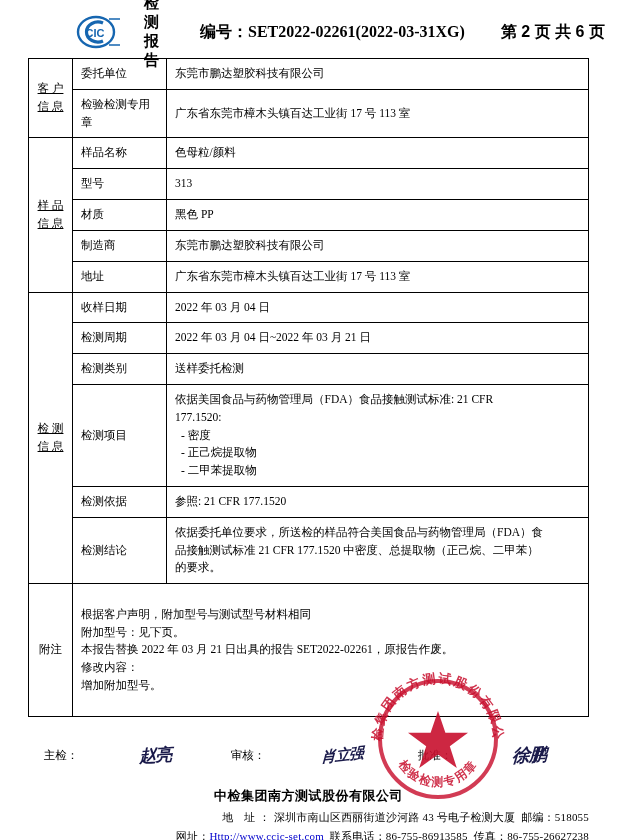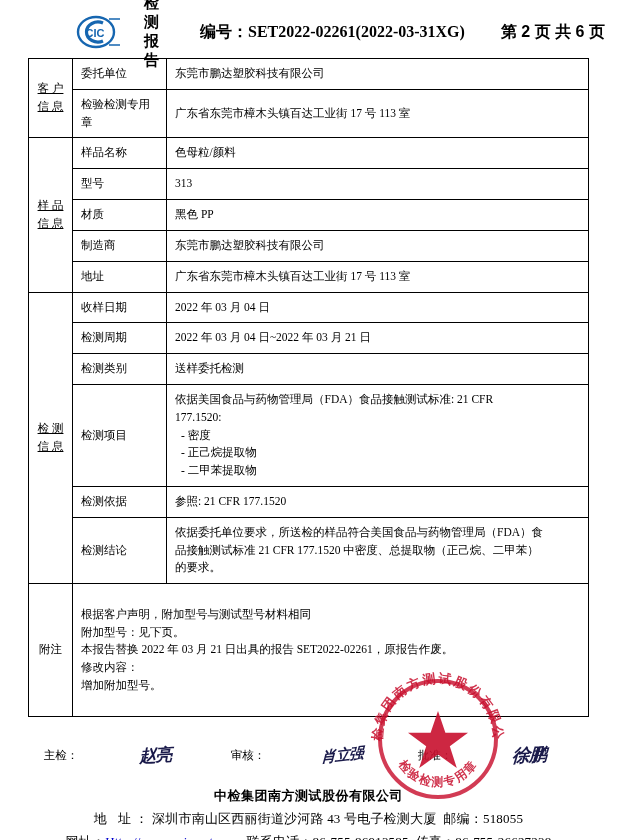--- a/index.html
+++ b/index.html
@@ -180,22 +180,23 @@
     text-align: center;
     line-height: 1.75;
   }
   .footer .company {
     font-family: "Liberation Sans", "DejaVu Sans", sans-serif;
     font-weight: bold;
     font-size: 13px;
     letter-spacing: 0.5px;
   }
   .footer .line {
-    font-size: 13px;
+    font-size: 11px;
     letter-spacing: 0.2px;
+    text-align: right;
   }
   .footer a,
   .footer .link {
     color: #0000cc;
     text-decoration: underline;
   }
   .sp { letter-spacing: 4px; }
 </style>
 </head>
 <body>

